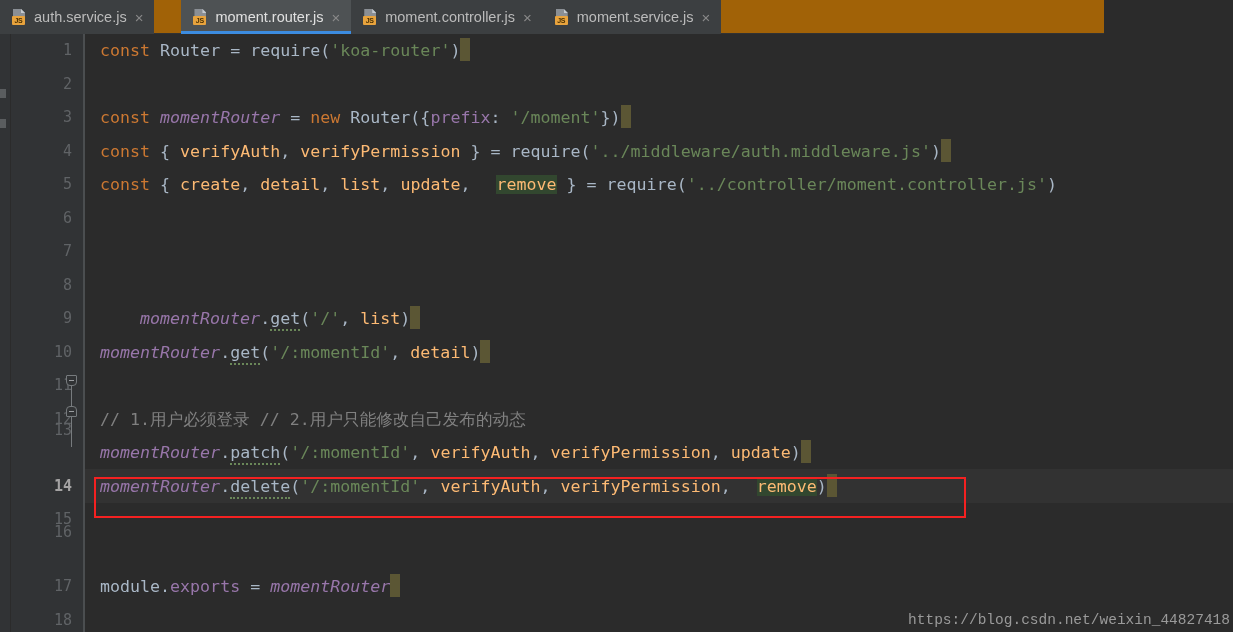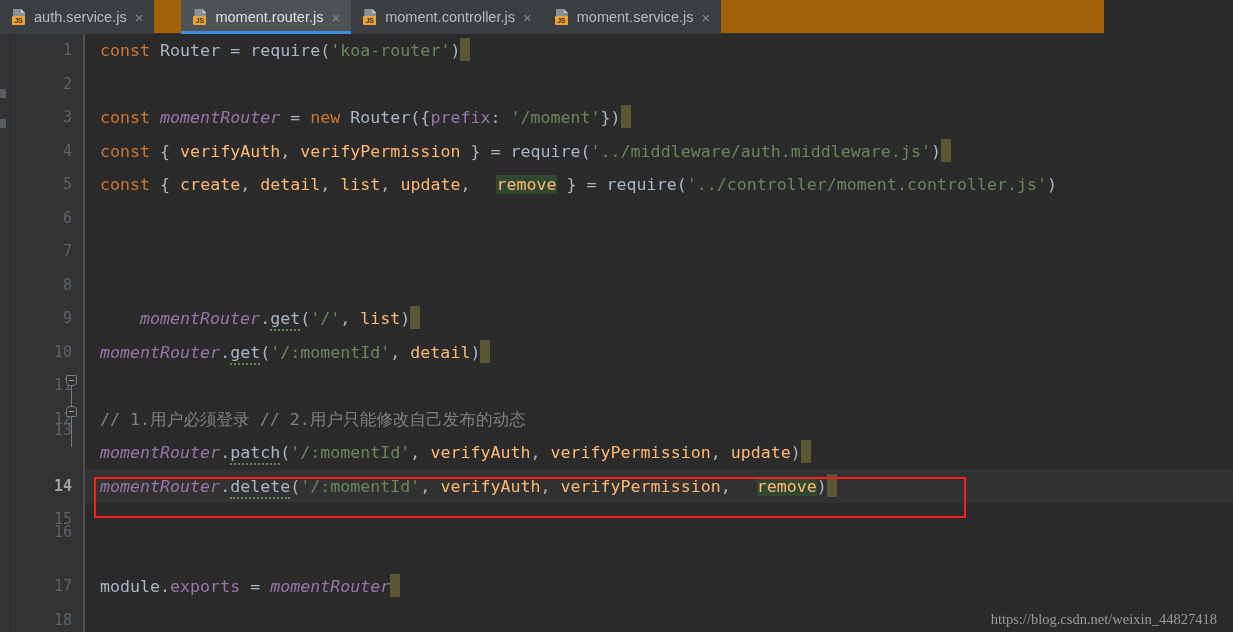--- a/index.html
+++ b/index.html
@@ -200,22 +200,22 @@
   
   #red-box {
     position: absolute;
     border: 2px solid #f42121;
     pointer-events: none;
   }
 
   
   #watermark {
     position: absolute;
-    right: 16px; bottom: 4px;
-    font-family: Liberation Serif, serif;
+    right: 3px; bottom: 4px;
+    font-family: Liberation Mono, monospace;
     font-size: 14.5px;
     color: #9a9a9a;
     white-space: nowrap;
   }
 </style>
 </head>
 <body>
 
 <div id="tabbar">
 

